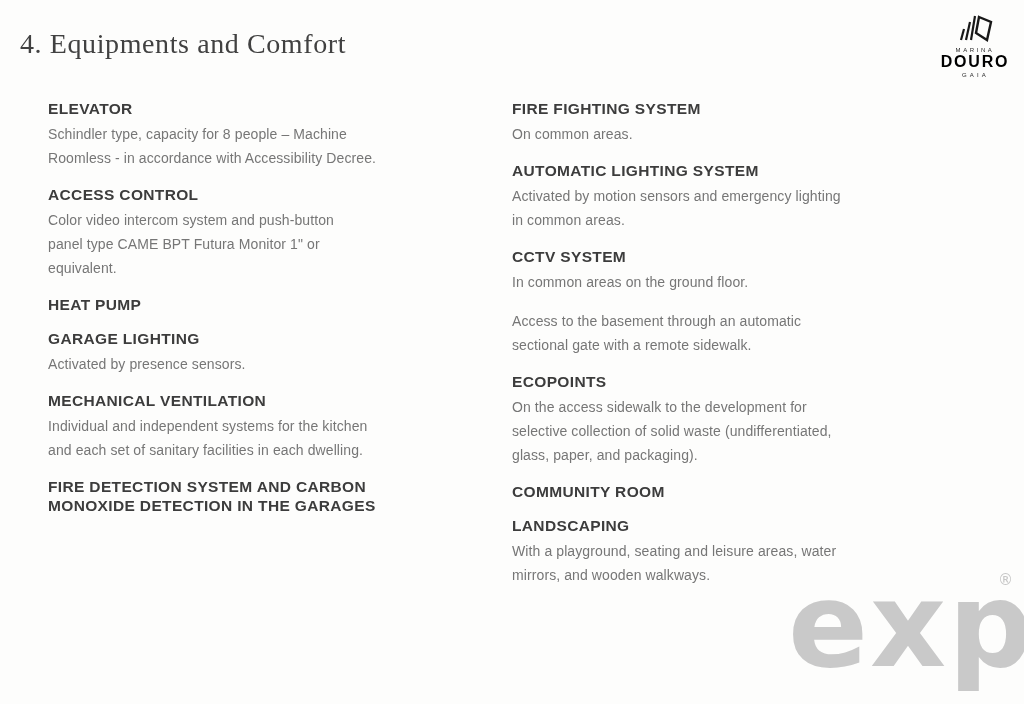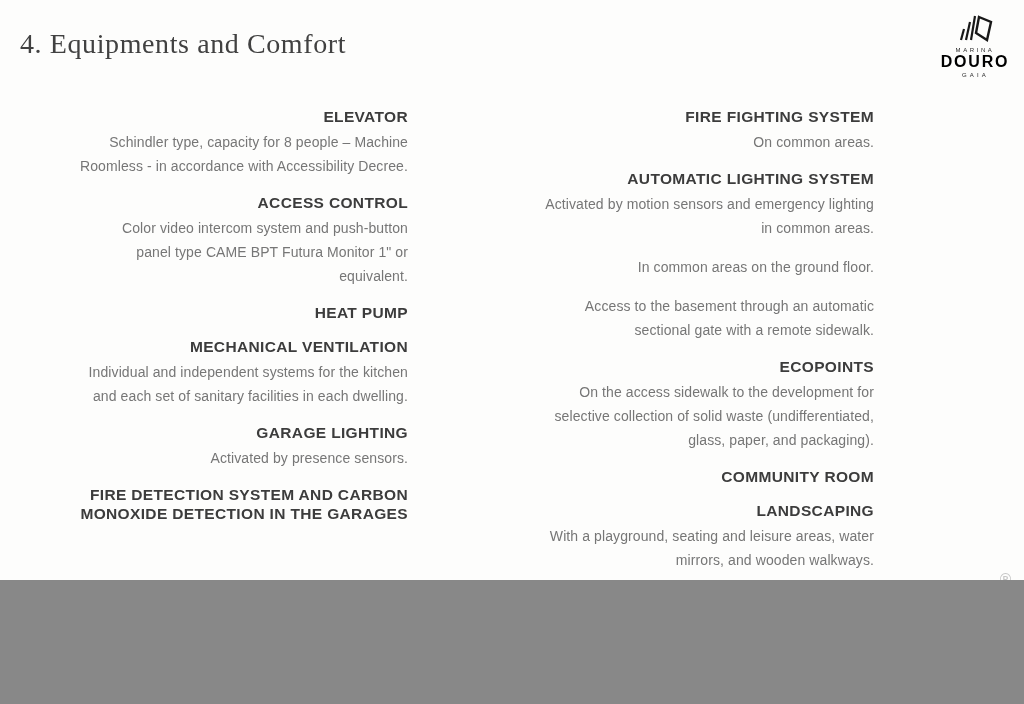--- a/index.html
+++ b/index.html
@@ -1,18 +1,18 @@
 <!DOCTYPE html>
 <html><head>
 <meta charset="utf-8">
 <style>
   html,body{margin:0;padding:0;background:#888;}
   .slide{
     position:relative;
-    width:1024px;height:580px;
+    width:1024px;height:704px;
     background:#fdfdfc;
     overflow:hidden;
     font-family:"Liberation Sans", sans-serif;
   }
   .page-title{
     position:absolute;left:20px;top:28px;
     font-family:"Liberation Serif", serif;
     font-weight:400;
     font-size:28px;
     letter-spacing:0.6px;
@@ -31,21 +31,21 @@
   }
   .brand-douro{
     display:block;font-size:16px;font-weight:bold;
     letter-spacing:1.8px;color:#000000;line-height:1.1;margin-left:2px;
   }
   .brand-gaia{
     display:block;font-size:6px;letter-spacing:3.2px;
     color:#2a2a2a;margin-left:3px;margin-top:1px;
   }
   
-  .col{position:absolute;top:107px;text-align:right;}
+  .col{position:absolute;top:99px;}
   .col-left{left:48px;width:360px;}
   .col-right{left:512px;width:362px;}
   .item{margin:0 0 15px 0;}
   .head{
     margin:0 0 4px 0;
     font-size:15.5px;
     line-height:19px;
     font-weight:600;
     letter-spacing:0.35px;
     color:#3c3c3c;
@@ -111,28 +111,28 @@
 panel type CAME BPT Futura Monitor 1" or
 equivalent.</p>
     </section>
 
 
     <section class="item">
       <h3 class="head">HEAT PUMP</h3>
     </section>
 
     <section class="item">
+      <h3 class="head">GARAGE LIGHTING</h3>
+      <p class="body">Activated by presence sensors.</p>
+    </section>
+
+    <section class="item">
       <h3 class="head">MECHANICAL VENTILATION</h3>
       <p class="body">Individual and independent systems for the kitchen
 and each set of sanitary facilities in each dwelling.</p>
-    </section>
-
-    <section class="item">
-      <h3 class="head">GARAGE LIGHTING</h3>
-      <p class="body">Activated by presence sensors.</p>
     </section>
 
     <section class="item">
       <h3 class="head">FIRE DETECTION SYSTEM AND CARBON
 MONOXIDE DETECTION IN THE GARAGES</h3>
 
     </section>
   </div>
   <div class="col col-right">
     <section class="item">
@@ -140,20 +140,21 @@
       <p class="body">On common areas.</p>
     </section>
 
     <section class="item">
       <h3 class="head">AUTOMATIC LIGHTING SYSTEM</h3>
       <p class="body">Activated by motion sensors and emergency lighting
 in common areas.</p>
     </section>
 
     <section class="item">
+      <h3 class="head">CCTV SYSTEM</h3>
       <p class="body">In common areas on the ground floor.</p>
     </section>
 
     <section class="item">
       <p class="body">Access to the basement through an automatic
 sectional gate with a remote sidewalk.</p>
     </section>
 
     <section class="item">
       <h3 class="head">ECOPOINTS</h3>

